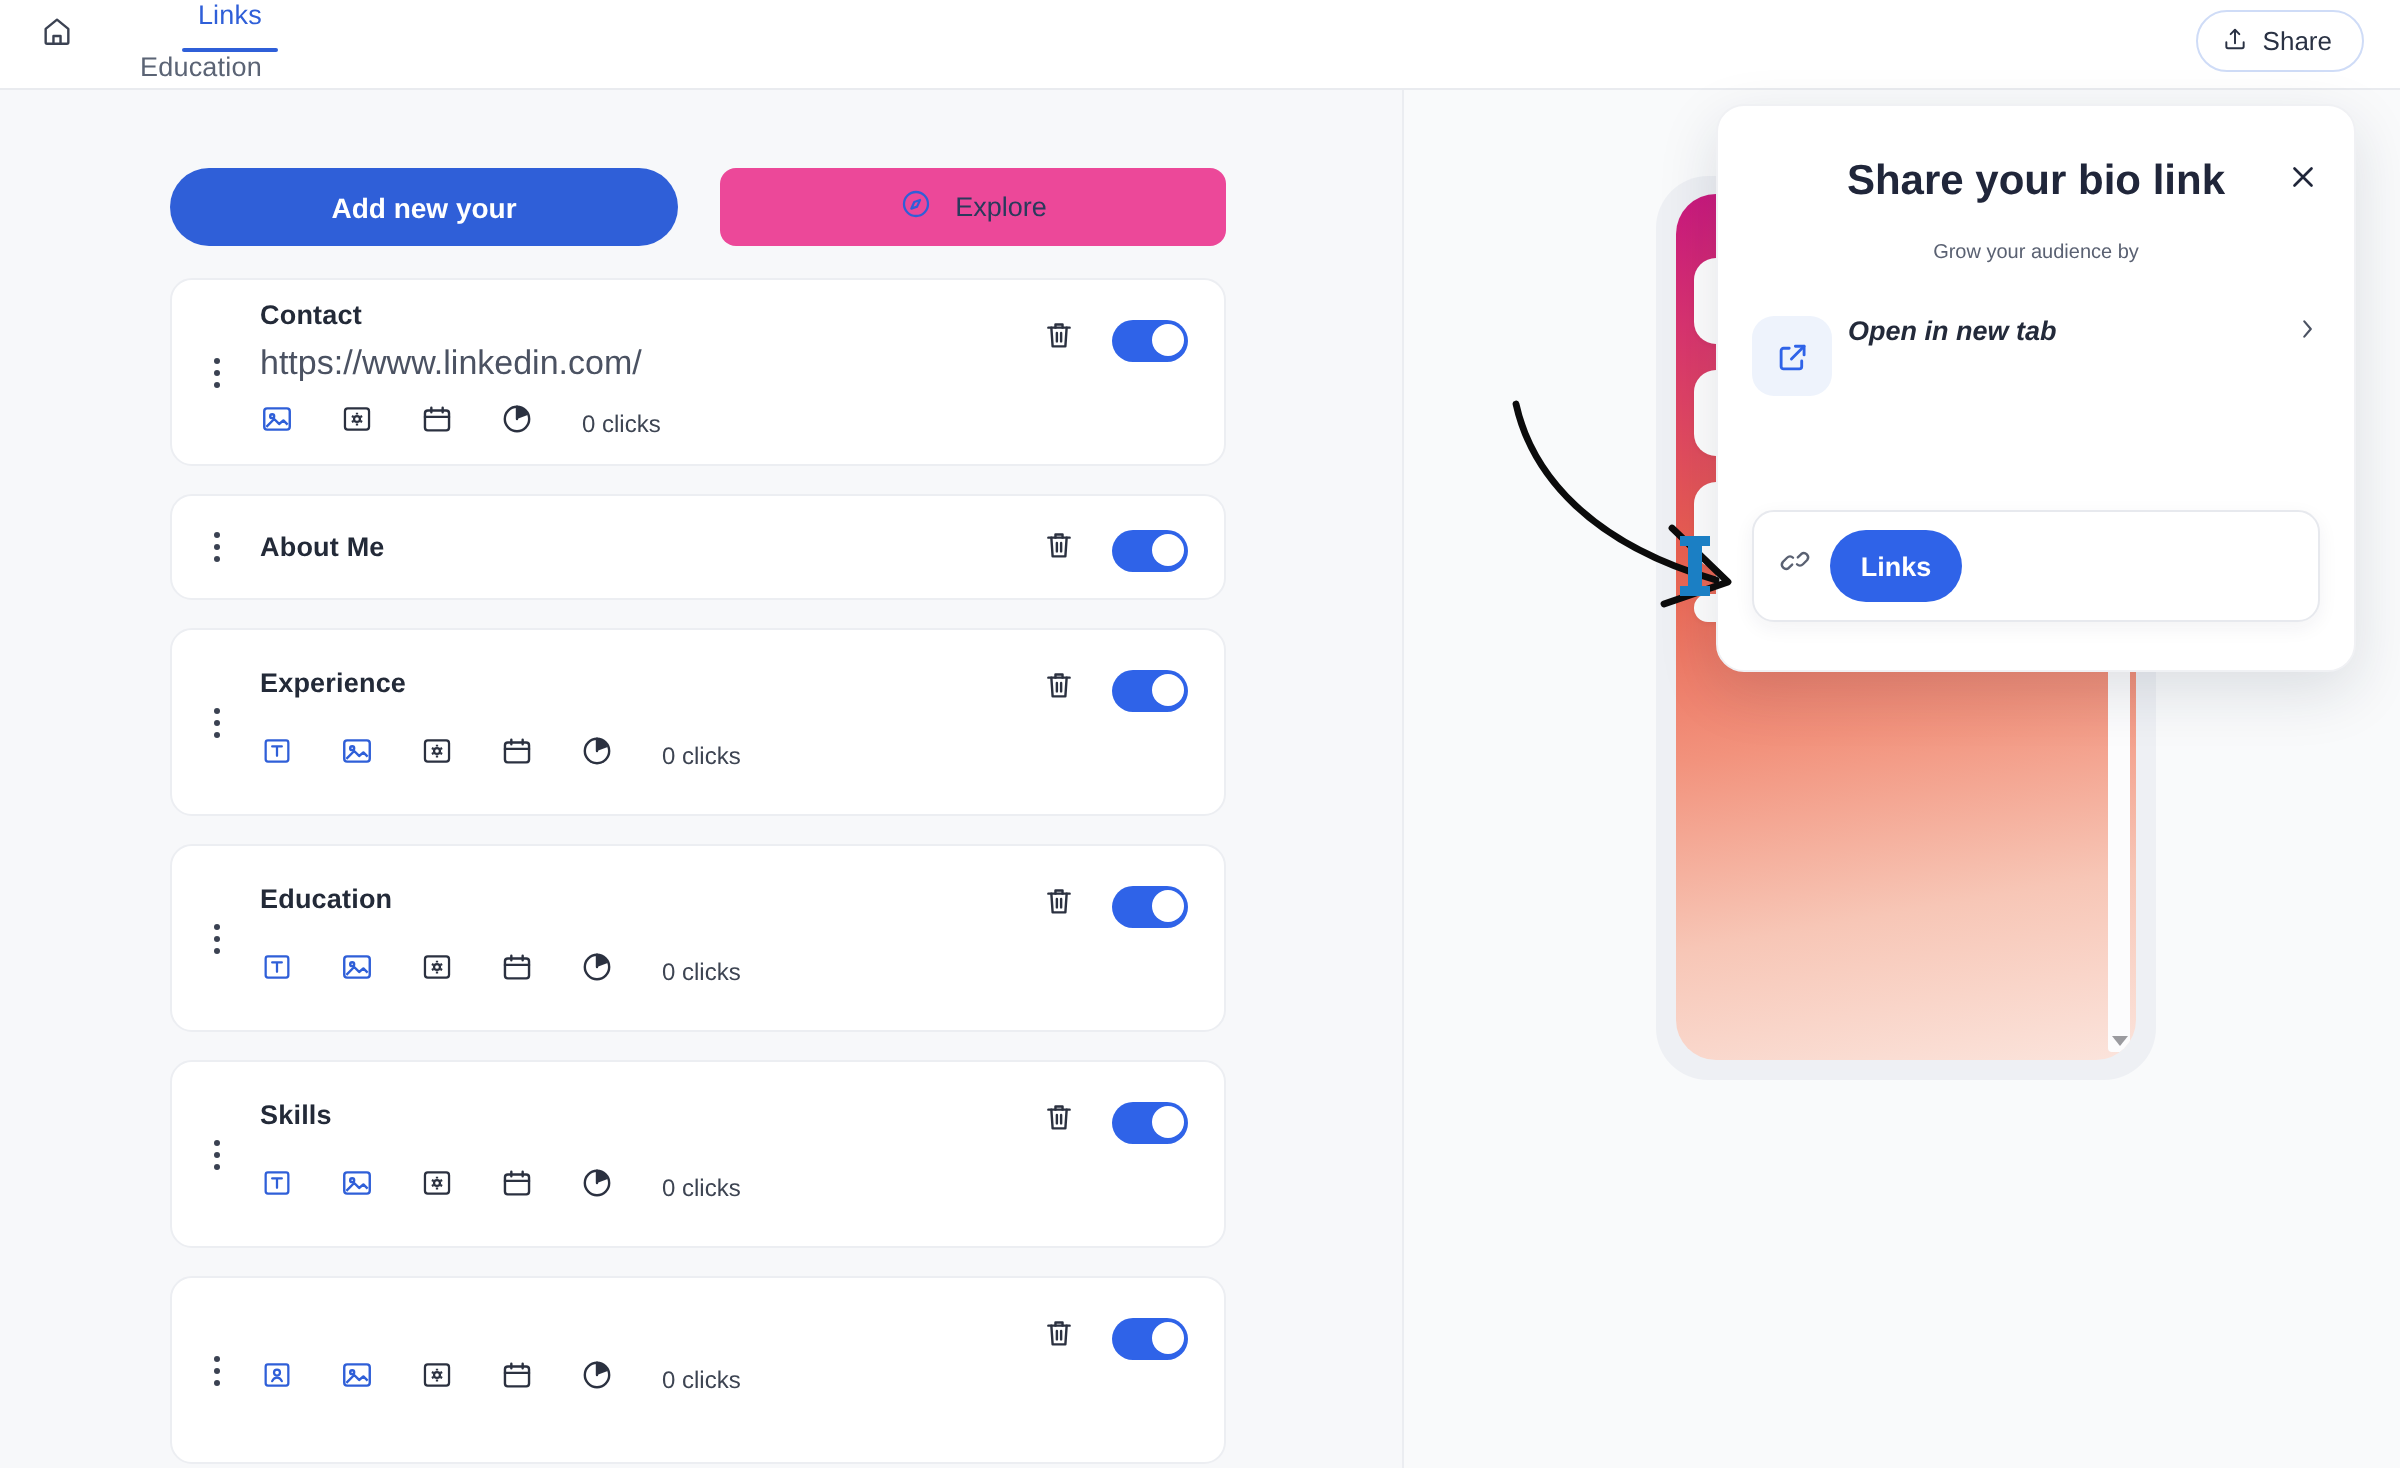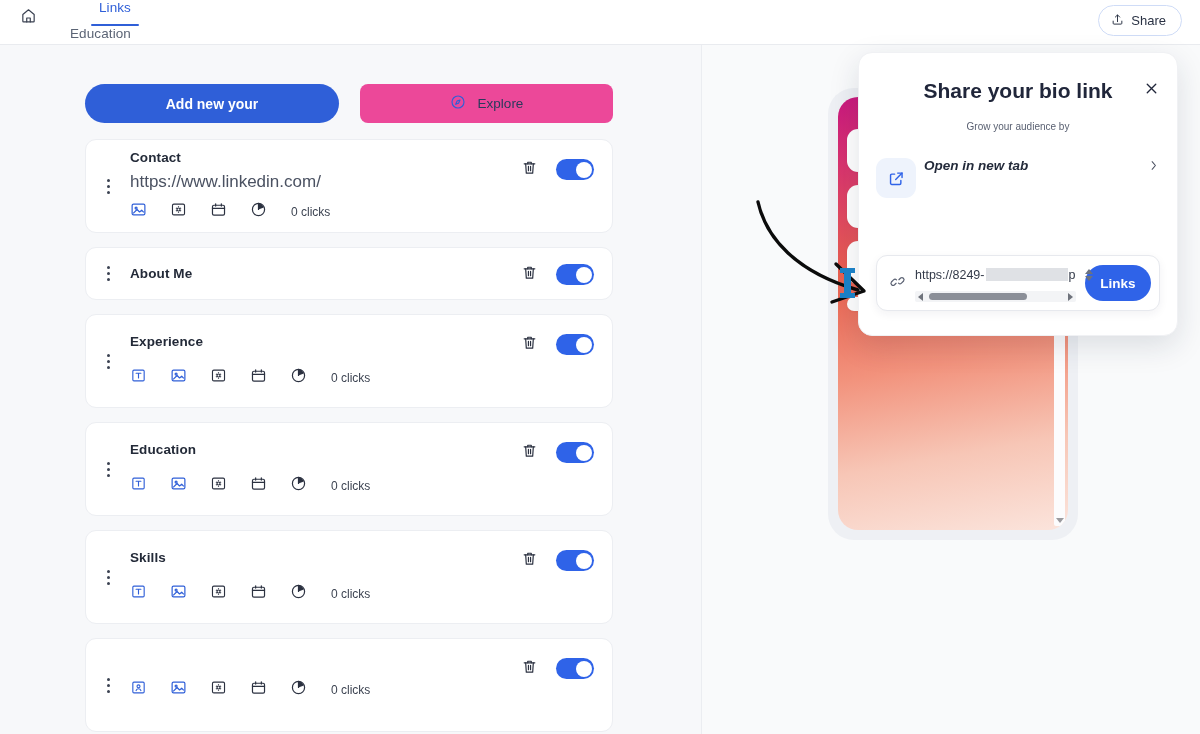--- a/index.html
+++ b/index.html
@@ -715,40 +715,20 @@
     </span>
   </div>
 
   <div class="url-box">
     <span>
       <svg width="17" height="17" viewBox="0 0 24 24" fill="none" stroke="#5a6172" stroke-width="1.7" stroke-linecap="round">
           <path d="M10 14.5 7.6 16.9a3 3 0 0 1-4.2-4.2l3-3a3 3 0 0 1 4.2 0"></path>
           <path d="M14 9.5l2.4-2.4a3 3 0 0 1 4.2 4.2l-3 3a3 3 0 0 1-4.2 0"></path>
         </svg>
     </span>
-    <div class="url-field">
-      <div class="url-line">
-        <span class="url-text">
-          <span>https://8249-</span>
-          <span class="redact"></span>
-          <span>p</span>
-        </span>
-        <span class="spin">
-            <i class="up"></i>
-            <i class="dn"></i>
-          </span>
-      </div>
-      <div class="hscroll">
-        <span class="hs-left"></span>
-        <span class="hs-track">
-            <span class="hs-thumb"></span>
-          </span>
-        <span class="hs-right"></span>
-      </div>
-    </div>
     <div class="copy-btn">
       <span>Links</span>
     </div>
   </div>
 </div>
 
 <div class="annot">
   <svg width="140" height="120" viewBox="0 0 140 120">
     <path d="M18 12 C26 48, 56 82, 118 100" fill="none" stroke="#0b0b0b" stroke-width="3.4" stroke-linecap="round"></path>
     <path d="M96 74 L124 101 L92 112" fill="none" stroke="#0b0b0b" stroke-width="3.4" stroke-linecap="round" stroke-linejoin="round"></path>

